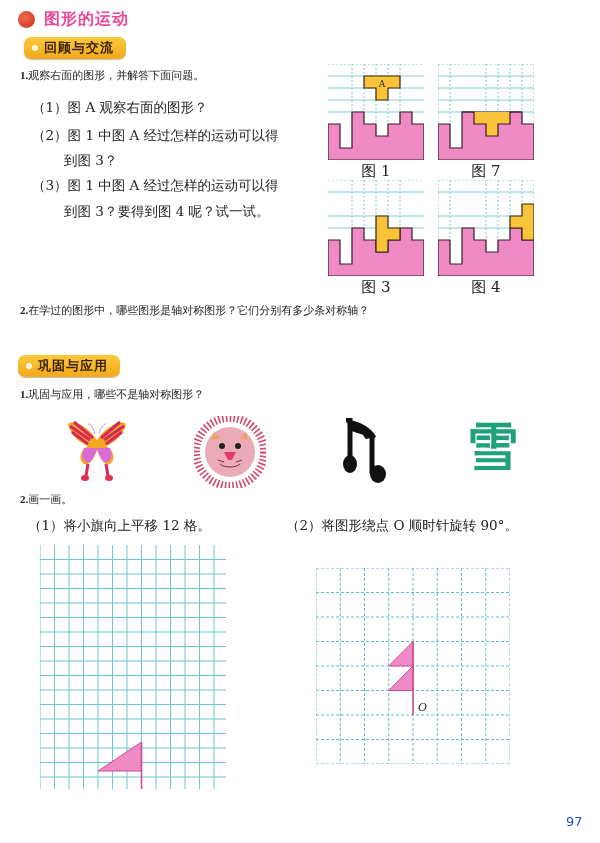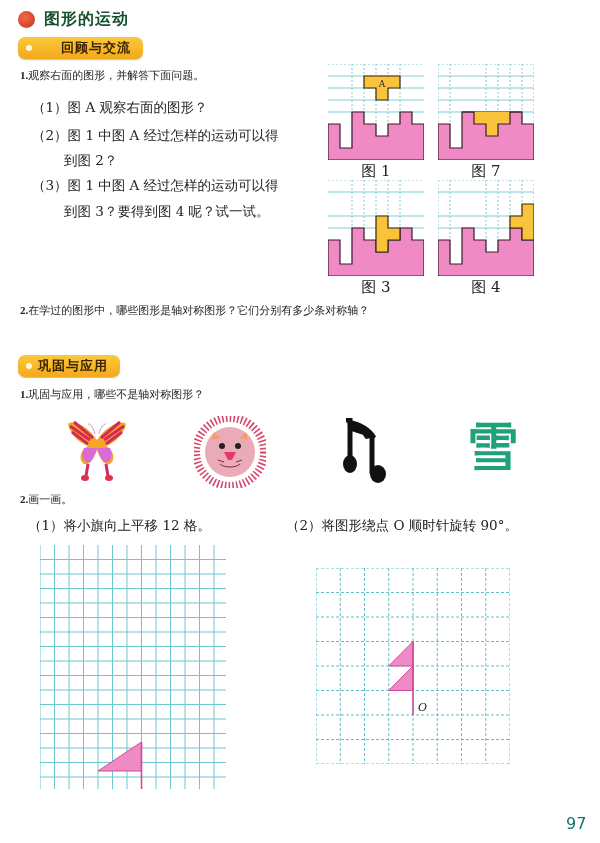--- a/index.html
+++ b/index.html
@@ -1,54 +1,54 @@
 <!DOCTYPE html>
 <html><head>
 <meta charset="utf-8">
 <style>
   * { margin: 0; padding: 0; box-sizing: border-box; }
   html, body { width: 600px; height: 843px; background: #ffffff; overflow: hidden; }
   body { position: relative; font-family: "DejaVu Serif", "Liberation Serif", serif; color: #222; }
   .abs { position: absolute; }
   .title-row { left: 18px; top: 8px; height: 22px; display: flex; align-items: center; }
   .title-dot { width: 17px; height: 17px; border-radius: 50%; background: radial-gradient(circle at 40% 35%, #f06a4a, #c8321a); margin-right: 9px; }
-  .title-text { font-family: "DejaVu Sans", "Liberation Sans", sans-serif; font-weight: bold; font-size: 16px; color: #14532d; letter-spacing: 1px; }
+  .title-text { font-family: "DejaVu Sans", "Liberation Sans", sans-serif; font-weight: bold; font-size: 16px; color: #ec4899; letter-spacing: 1px; }
   .section-pill { height: 22px; border-radius: 7px; background: linear-gradient(#fbc93d, #f2a91a); box-shadow: 0 1px 1px rgba(0,0,0,0.25); display: flex; align-items: center; padding: 0 12px 0 8px; }
   .pill-dot { width: 6px; height: 6px; border-radius: 50%; background: #fff8dc; margin-right: 6px; }
   .pill-text { font-family: "DejaVu Sans", "Liberation Sans", sans-serif; font-weight: bold; font-size: 13px; color: #3a2200; letter-spacing: 1px; }
   .q { font-size: 11px; line-height: 18px; white-space: nowrap; }
   .q b { font-family: "Liberation Serif", serif; font-weight: bold; }
   .sub { font-size: 13.5px; line-height: 18px; }
   .fig-caption { font-size: 15px; text-align: center; width: 96px; }
-  .page-num { font-family: "DejaVu Sans", "Liberation Sans", sans-serif; font-size: 16px; color: #0f766e; }
+  .page-num { font-family: "DejaVu Sans", "Liberation Sans", sans-serif; font-size: 13px; color: #1d4ed8; }
 </style>
 </head>
 <body>
 
 <div class="abs title-row">
   <div class="title-dot"></div>
   <span class="title-text">图形的运动</span>
 </div>
 
-<div class="abs section-pill" style="left:18px; top:37px;gap:23px;">
+<div class="abs section-pill" style="left:24px; top:37px;">
   <div class="pill-dot"></div>
   <span class="pill-text">回顾与交流</span>
 </div>
 
 <div class="abs q" style="left:20px; top:66px;">
   <b>1.</b><span>观察右面的图形，并解答下面问题。</span>
 </div>
 
 <div class="abs sub" style="left:32px; top:98px;">
   <span>（1）</span><span>图 A 观察右面的图形？</span>
 </div>
 <div class="abs sub" style="left:32px; top:126px;">
   <span>（2）</span><span>图 1 中图 A 经过怎样的运动可以得</span>
 </div>
-<div class="abs sub" style="left:64px; top:151px;">到图 2？</div>
+<div class="abs sub" style="left:64px; top:151px;">到图 3？</div>
 <div class="abs sub" style="left:32px; top:176px;">
   <span>（3）</span><span>图 1 中图 A 经过怎样的运动可以得</span>
 </div>
 <div class="abs sub" style="left:64px; top:202px;">到图 3？要得到图 4 呢？试一试。</div>
 
 <svg class="abs" style="left:328px; top:64px;" width="96" height="96" viewBox="0 0 96 96">
   <g stroke="#5fc0c8" stroke-width="0.8" stroke-dasharray="2,2" fill="none">
     <line x1="24" y1="0" x2="24" y2="96"></line>
       <line x1="36" y1="0" x2="36" y2="96"></line>
       <line x1="48" y1="0" x2="48" y2="96"></line>

